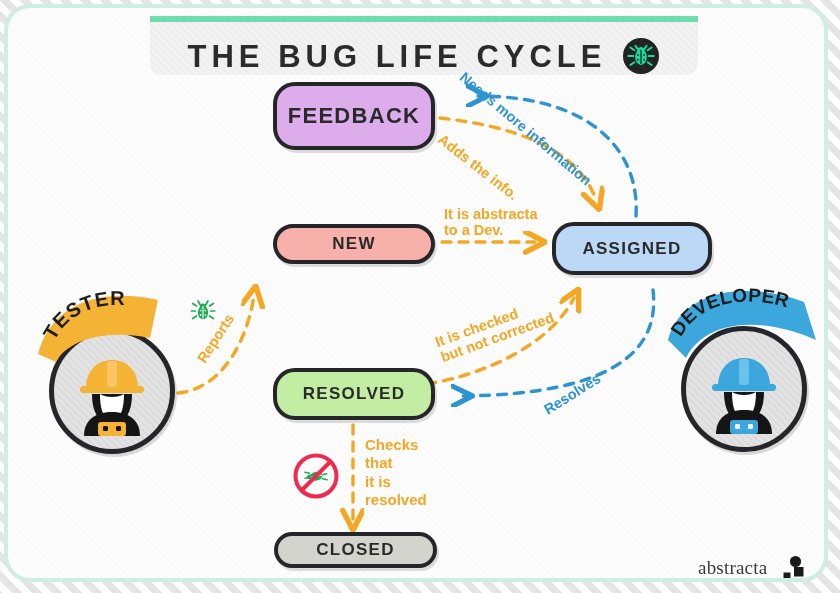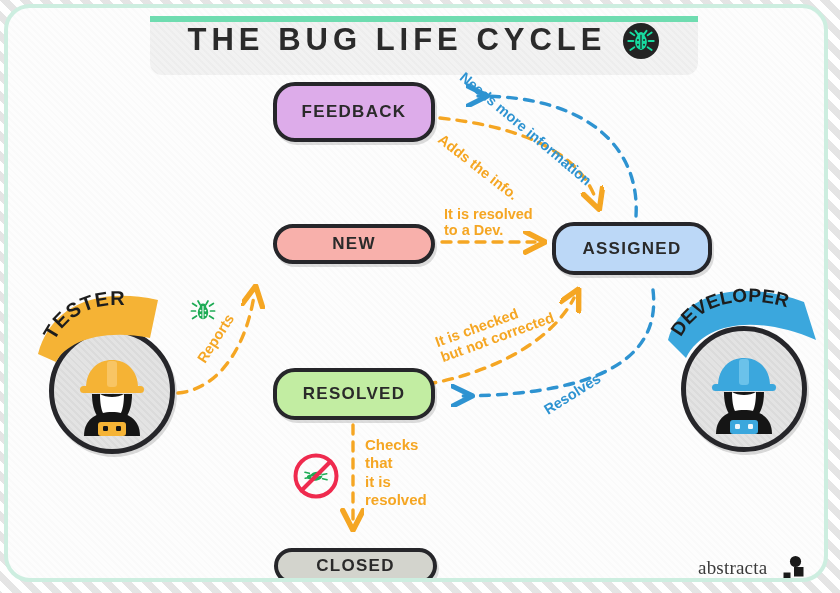--- a/index.html
+++ b/index.html
@@ -25,41 +25,41 @@
     overflow:hidden;
   }
   
   #titlebar{
     position:absolute;left:142px;top:8px;width:548px;height:53px;
     background:
       repeating-linear-gradient(45deg,rgba(0,0,0,.018) 0 2px,transparent 2px 5px),
       #f2f2f2;
     border-top:6px solid #6fdcb0;
     border-radius:0 0 12px 12px;
-    display:flex;align-items:flex-start;justify-content:center;gap:16px;
+    display:flex;align-items:flex-end;justify-content:center;gap:16px;
   }
   #title{
     font-size:31px;font-weight:bold;letter-spacing:5px;color:#2b2b2b;
     font-family:"Liberation Sans", sans-serif;white-space:nowrap;
   }
   .title-bug{width:38px;height:38px;flex:0 0 auto;}
   
   .state{
     position:absolute;box-sizing:border-box;
     border:4px solid #26262a;border-radius:22px;
     display:flex;align-items:center;justify-content:center;
     font-weight:bold;color:#2a2a2a;letter-spacing:1.3px;
     box-shadow:2px 3px 0 rgba(0,0,0,.13);
   }
   .state span{pointer-events:none;}
-  #st-feedback{left:265px;top:74px;width:162px;height:60px;background:#ddacea;font-size:17px;}
+  #st-feedback{left:265px;top:74px;width:162px;height:68px;background:#ddacea;font-size:22px;}
   #st-new{left:265px;top:216px;width:162px;height:40px;background:#f8b0ab;font-size:17px;}
   #st-assigned{left:544px;top:214px;width:160px;height:53px;background:#bcd8f7;font-size:17px;text-align:right;}
   #st-resolved{left:265px;top:360px;width:162px;height:52px;background:#c2eda2;font-size:17px;}
-  #st-closed{left:266px;top:524px;width:163px;height:36px;background:#d3d4cd;font-size:17px;margin-top:16px;}
+  #st-closed{left:266px;top:524px;width:163px;height:36px;background:#d3d4cd;font-size:17px;}
   
   .persona{position:absolute;width:126px;height:126px;}
   .persona .disc{
     position:absolute;left:0;top:0;width:126px;height:126px;border-radius:50%;
     background:
       repeating-linear-gradient(45deg,rgba(0,0,0,.035) 0 2px,transparent 2px 5px),
       #e3e3e3;
     border:5px solid #26262a;box-sizing:border-box;
     box-shadow:2px 3px 0 rgba(0,0,0,.14);
   }
@@ -221,21 +221,21 @@
       <path d="M30 44 C 30 62, 35 70, 42 70 C 49 70, 54 62, 54 44 C 48 48, 36 48, 30 44 Z" fill="#ffffff"></path>
       <path d="M14 86 C 14 68, 28 62, 42 62 C 56 62, 70 68, 70 86 Z" fill="#151515"></path>
       <rect x="28" y="72" width="28" height="14" rx="3" fill="#3ba7dd"></rect>
       <rect x="33" y="76" width="5" height="5" rx="1.2" fill="#eef6fb"></rect>
       <rect x="46" y="76" width="5" height="5" rx="1.2" fill="#eef6fb"></rect>
     </svg>
   </div>
 
   <div class="lbl bl" id="lbl-needs">Needs more information</div>
   <div class="lbl or" id="lbl-adds">Adds the info.</div>
-  <div class="lbl or" id="lbl-assigned-dev">It is resolved
+  <div class="lbl or" id="lbl-assigned-dev">It is abstracta
 to a Dev.</div>
   <div class="lbl or" id="lbl-checked">It is checked
 but not corrected</div>
   <div class="lbl bl" id="lbl-resolves">Resolves</div>
   <div class="lbl or" id="lbl-reports">Reports</div>
   <div class="lbl" id="lbl-checks">Checks
 that
 it is
 resolved</div>
 

